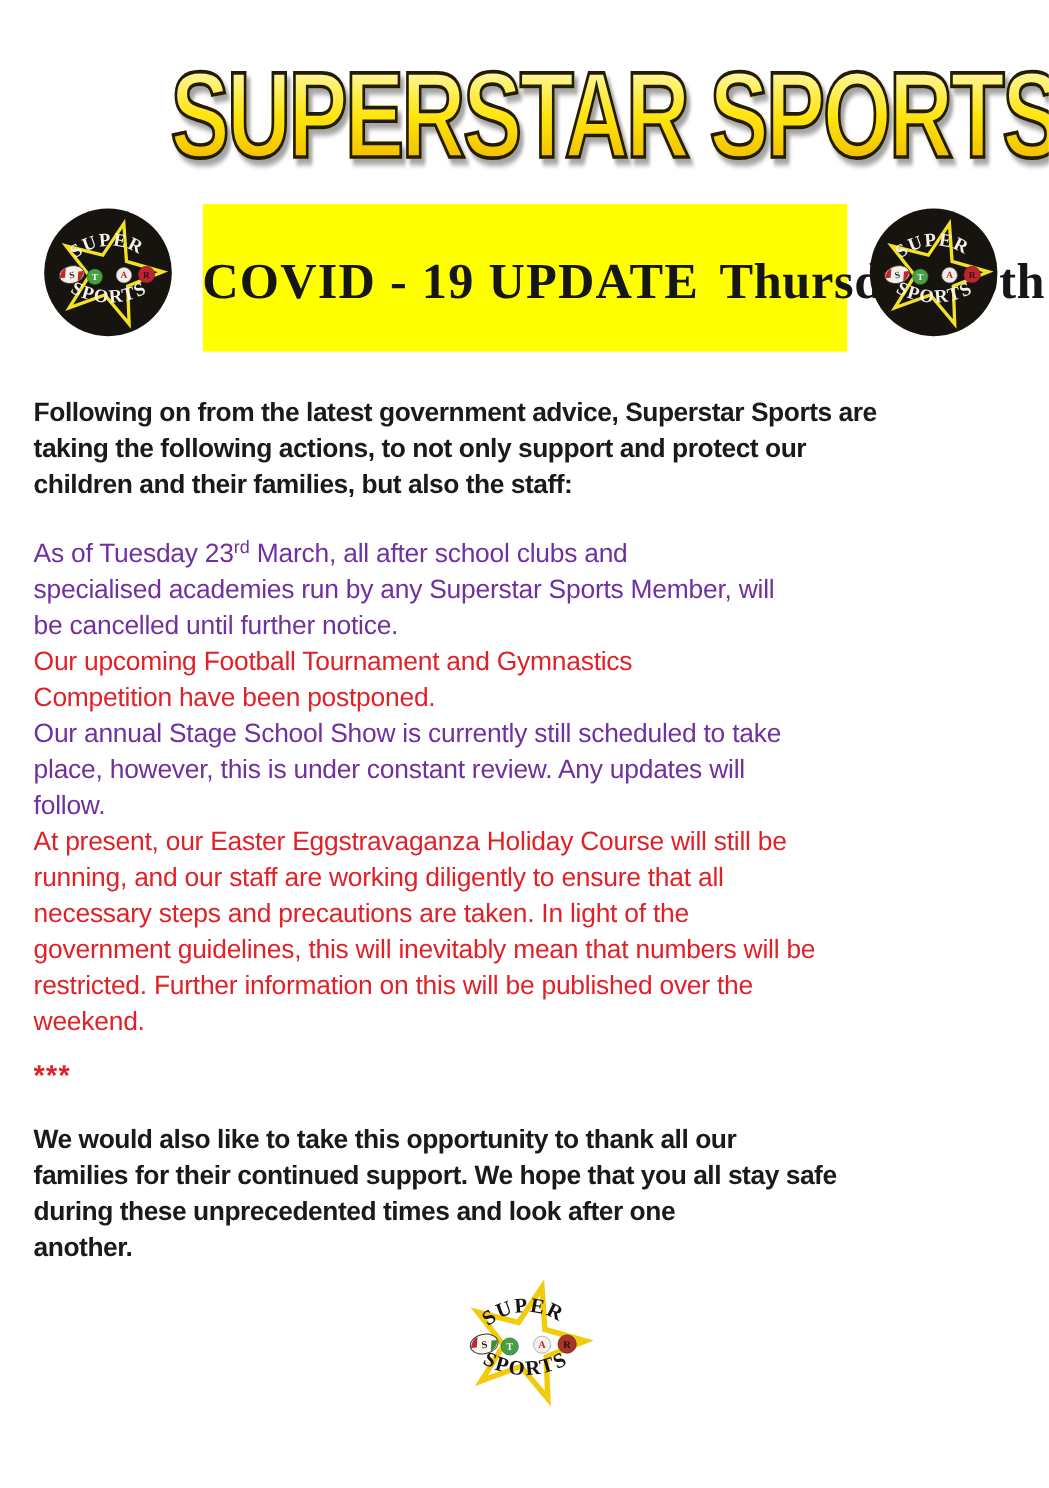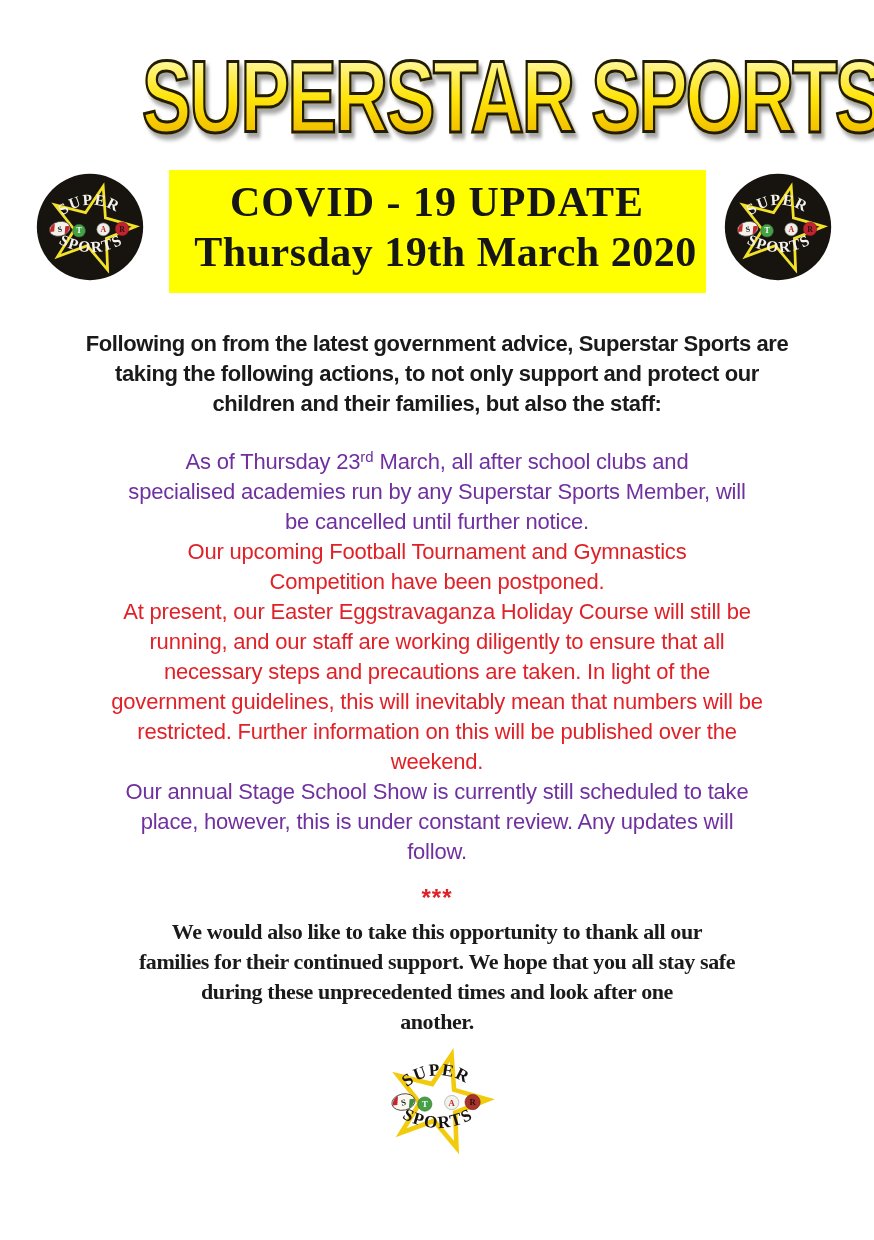--- a/index.html
+++ b/index.html
@@ -28,21 +28,21 @@
     color: transparent;
     -webkit-text-stroke: 3px #211C08;
     filter: drop-shadow(4px 5px 2px rgba(90,90,90,0.55));
   }
 
   
   .banner-row { position: relative; height: 123px; margin-top: 20px; }
   .covid-banner {
     margin: 0 auto; width: 537px; height: 123px;
     background: var(--banner-bg);
-    display: flex; flex-direction: column; align-items: center;
+    display: flex; flex-direction: row; align-items: center;
     padding-top: 7px;
   }
   .banner-title, .banner-date {
     font-family: "Liberation Serif", serif;
     font-weight: 700;
     color: #161616;
     white-space: nowrap;
   }
   .banner-title { font-size: 42px; line-height: 50px; letter-spacing: 1px; }
   .banner-date  { font-size: 42px; line-height: 50px; letter-spacing: 0.5px; margin-left: 17px; }
@@ -59,40 +59,40 @@
     font-family: "Liberation Serif", serif; font-weight: 700;
     font-size: 17px; letter-spacing: 1.5px; fill: #F5F2EC;
   }
   .logo-light .logo-word { fill: #171310; }
   .ball-letter {
     font-family: "Liberation Serif", serif; font-weight: 700;
     font-size: 8.5px; text-anchor: middle;
   }
 
   
-  .copy { padding: 0 28px; text-align: center; }
+  .copy { padding: 0 28px; text-align: left; }
   .para {
     white-space: pre-line;
     font-size: 22px; line-height: 30px;
     letter-spacing: -0.2px;
   }
   .para.black { color: var(--text-black); font-weight: 700; letter-spacing: -0.4px; }
   .para.purple { color: var(--text-purple); font-weight: 500; }
   .para.red    { color: var(--text-red); font-weight: 400; }
 
   .intro   { margin-top: 36px; }
   .mid     { margin-top: 23px; }
   .sup-ord { font-size: 15px; vertical-align: 7px; letter-spacing: 0; }
 
   .stars-divider {
     margin-top: 14px; height: 30px;
     color: var(--text-red); font-weight: 700; font-size: 24px;
     letter-spacing: 1px; line-height: 34px;
   }
-  .thanks  { margin-top: 6px; font-family: Liberation Serif, serif; }
+  .thanks  { margin-top: 25px; }
   .closing { margin-top: 26px; }
 
   .bottom-logo-wrap { margin-top: 2px; text-align: center; }
   .bottom-logo { width: 150px; height: 122px; display: inline-block; }
 </style>
 </head>
 <body>
 
 <div class="wordmark-wrap">
   <span class="wordmark-text">SUPERSTAR SPORTS</span>
@@ -171,37 +171,37 @@
     </svg>
   </div>
 </div>
 
 <div class="copy">
 
   <p class="para black intro">Following on from the latest government advice, Superstar Sports are
 taking the following actions, to not only support and protect our
 children and their families, but also the staff:</p>
 
-  <p class="para purple mid"><span><span>As of Thursday 23</span><span class="sup-ord">rd</span><span> March, all after school clubs and</span></span>
+  <p class="para purple mid"><span><span>As of Tuesday 23</span><span class="sup-ord">rd</span><span> March, all after school clubs and</span></span>
 <span>specialised academies run by any Superstar Sports Member, will
 be cancelled until further notice.</span></p>
 
   <p class="para red">Our upcoming Football Tournament and Gymnastics
 Competition have been postponed.</p>
+
+  <p class="para purple">Our annual Stage School Show is currently still scheduled to take
+place, however, this is under constant review. Any updates will
+follow.</p>
 
   <p class="para red">At present, our Easter Eggstravaganza Holiday Course will still be
 running, and our staff are working diligently to ensure that all
 necessary steps and precautions are taken. In light of the
 government guidelines, this will inevitably mean that numbers will be
 restricted. Further information on this will be published over the
 weekend.</p>
-
-  <p class="para purple">Our annual Stage School Show is currently still scheduled to take
-place, however, this is under constant review. Any updates will
-follow.</p>
 
   <div class="stars-divider">***</div>
 
   <p class="para black thanks">We would also like to take this opportunity to thank all our
 families for their continued support. We hope that you all stay safe
 during these unprecedented times and look after one
 another.</p>
 
 
 </div>

